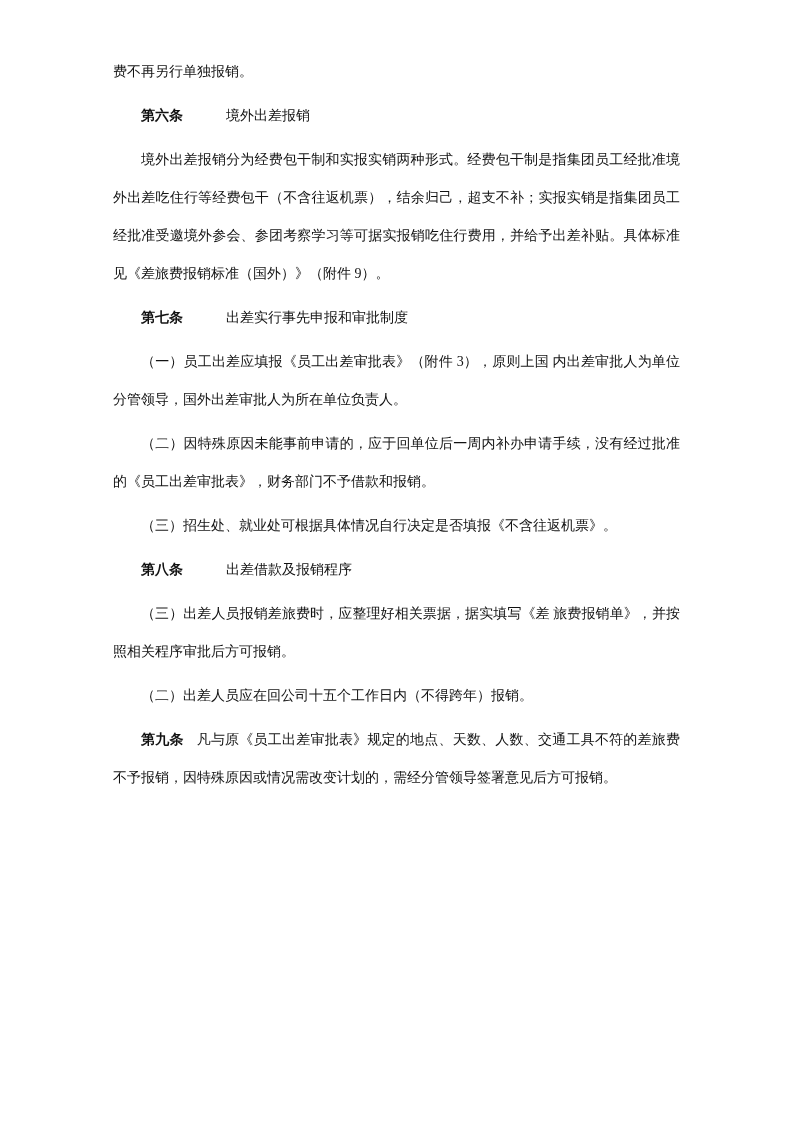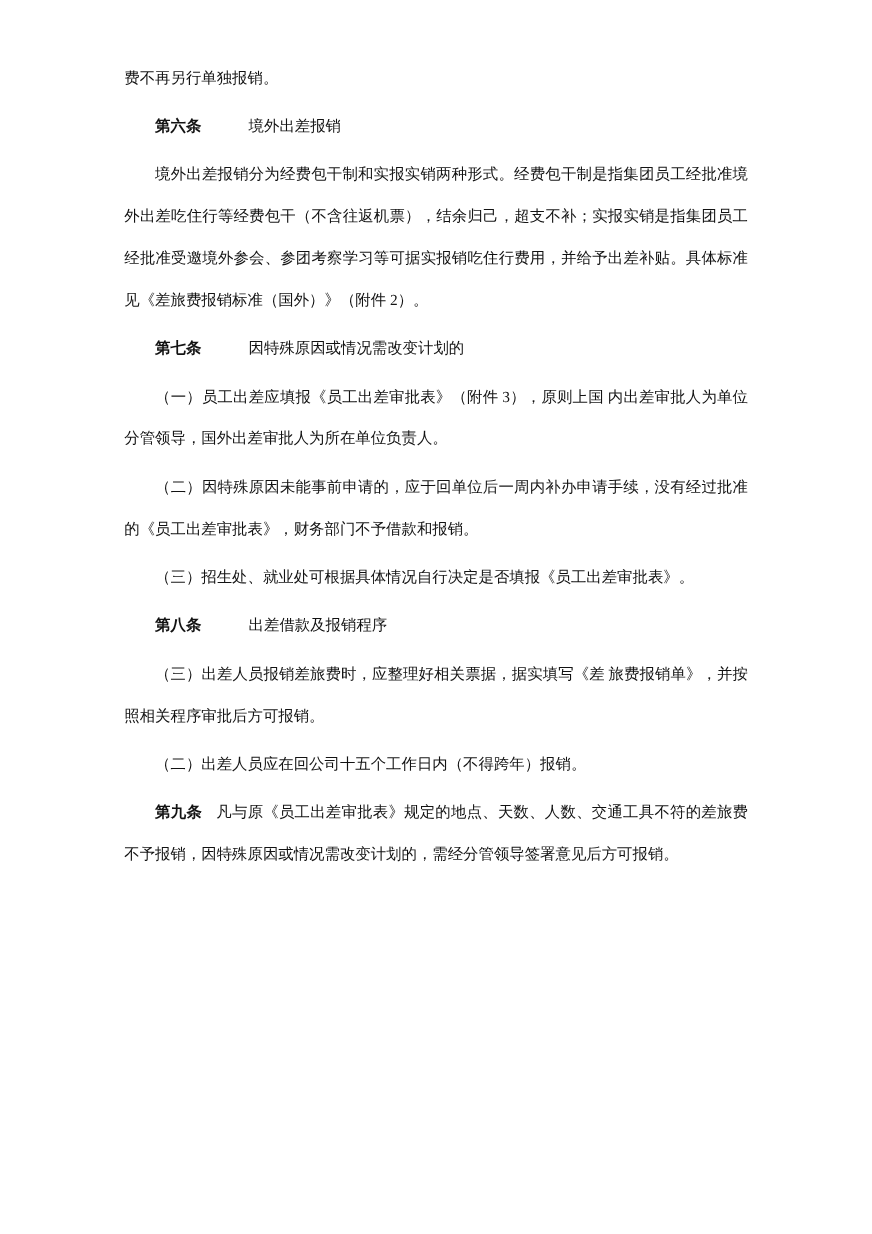--- a/index.html
+++ b/index.html
@@ -44,29 +44,29 @@
 </head>
 <body>
 
 <div class="page">
   <div class="content">
 
     <p class="first no-indent">费不再另行单独报销。</p>
 
     <p><span class="art-num gap-lg">第六条</span><span>境外出差报销</span></p>
 
-    <p>境外出差报销分为经费包干制和实报实销两种形式。经费包干制是指集团员工经批准境外出差吃住行等经费包干（不含往返机票），结余归己，超支不补；实报实销是指集团员工经批准受邀境外参会、参团考察学习等可据实报销吃住行费用，并给予出差补贴。具体标准见《差旅费报销标准（国外）》（附件 2）。</p>
+    <p>境外出差报销分为经费包干制和实报实销两种形式。经费包干制是指集团员工经批准境外出差吃住行等经费包干（不含往返机票），结余归己，超支不补；实报实销是指集团员工经批准受邀境外参会、参团考察学习等可据实报销吃住行费用，并给予出差补贴。具体标准见《差旅费报销标准（国外）》（附件 9）。</p>
 
-    <p><span class="art-num gap-lg">第七条</span><span>因特殊原因或情况需改变计划的</span></p>
+    <p><span class="art-num gap-lg">第七条</span><span>出差实行事先申报和审批制度</span></p>
 
     <p>（一）员工出差应填报《员工出差审批表》（附件 3），原则上国 内出差审批人为单位分管领导，国外出差审批人为所在单位负责人。</p>
 
     <p>（二）因特殊原因未能事前申请的，应于回单位后一周内补办申请手续，没有经过批准的《员工出差审批表》，财务部门不予借款和报销。</p>
 
-    <p>（三）招生处、就业处可根据具体情况自行决定是否填报《员工出差审批表》。</p>
+    <p>（三）招生处、就业处可根据具体情况自行决定是否填报《不含往返机票》。</p>
 
     <p><span class="art-num gap-lg">第八条</span><span>出差借款及报销程序</span></p>
 
 
     <p>（三）出差人员报销差旅费时，应整理好相关票据，据实填写《差 旅费报销单》，并按照相关程序审批后方可报销。</p>
 
     <p>（二）出差人员应在回公司十五个工作日内（不得跨年）报销。</p>
 
     <p><span class="art-num gap-sm">第九条</span><span>凡与原《员工出差审批表》规定的地点、天数、人数、交通工具不符的差旅费不予报销，因特殊原因或情况需改变计划的，需经分管领导签署意见后方可报销。</span></p>
 

